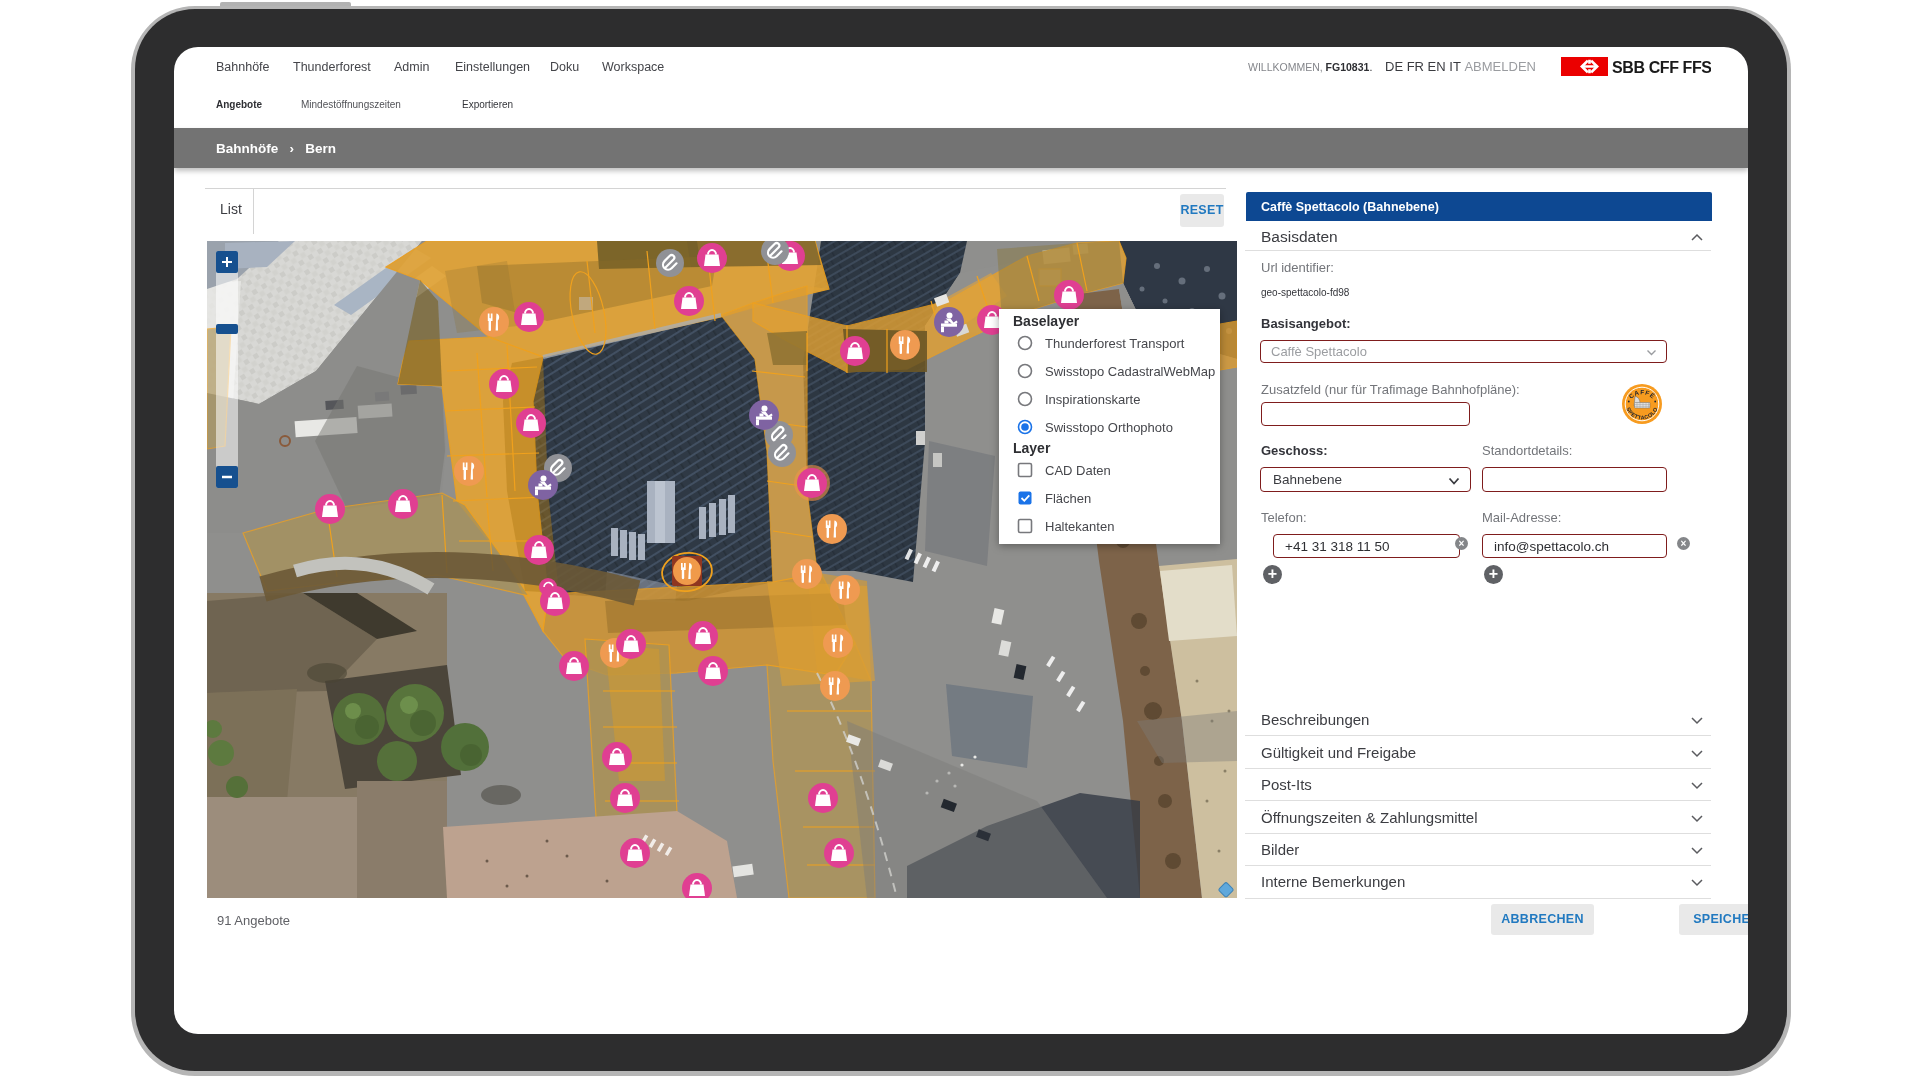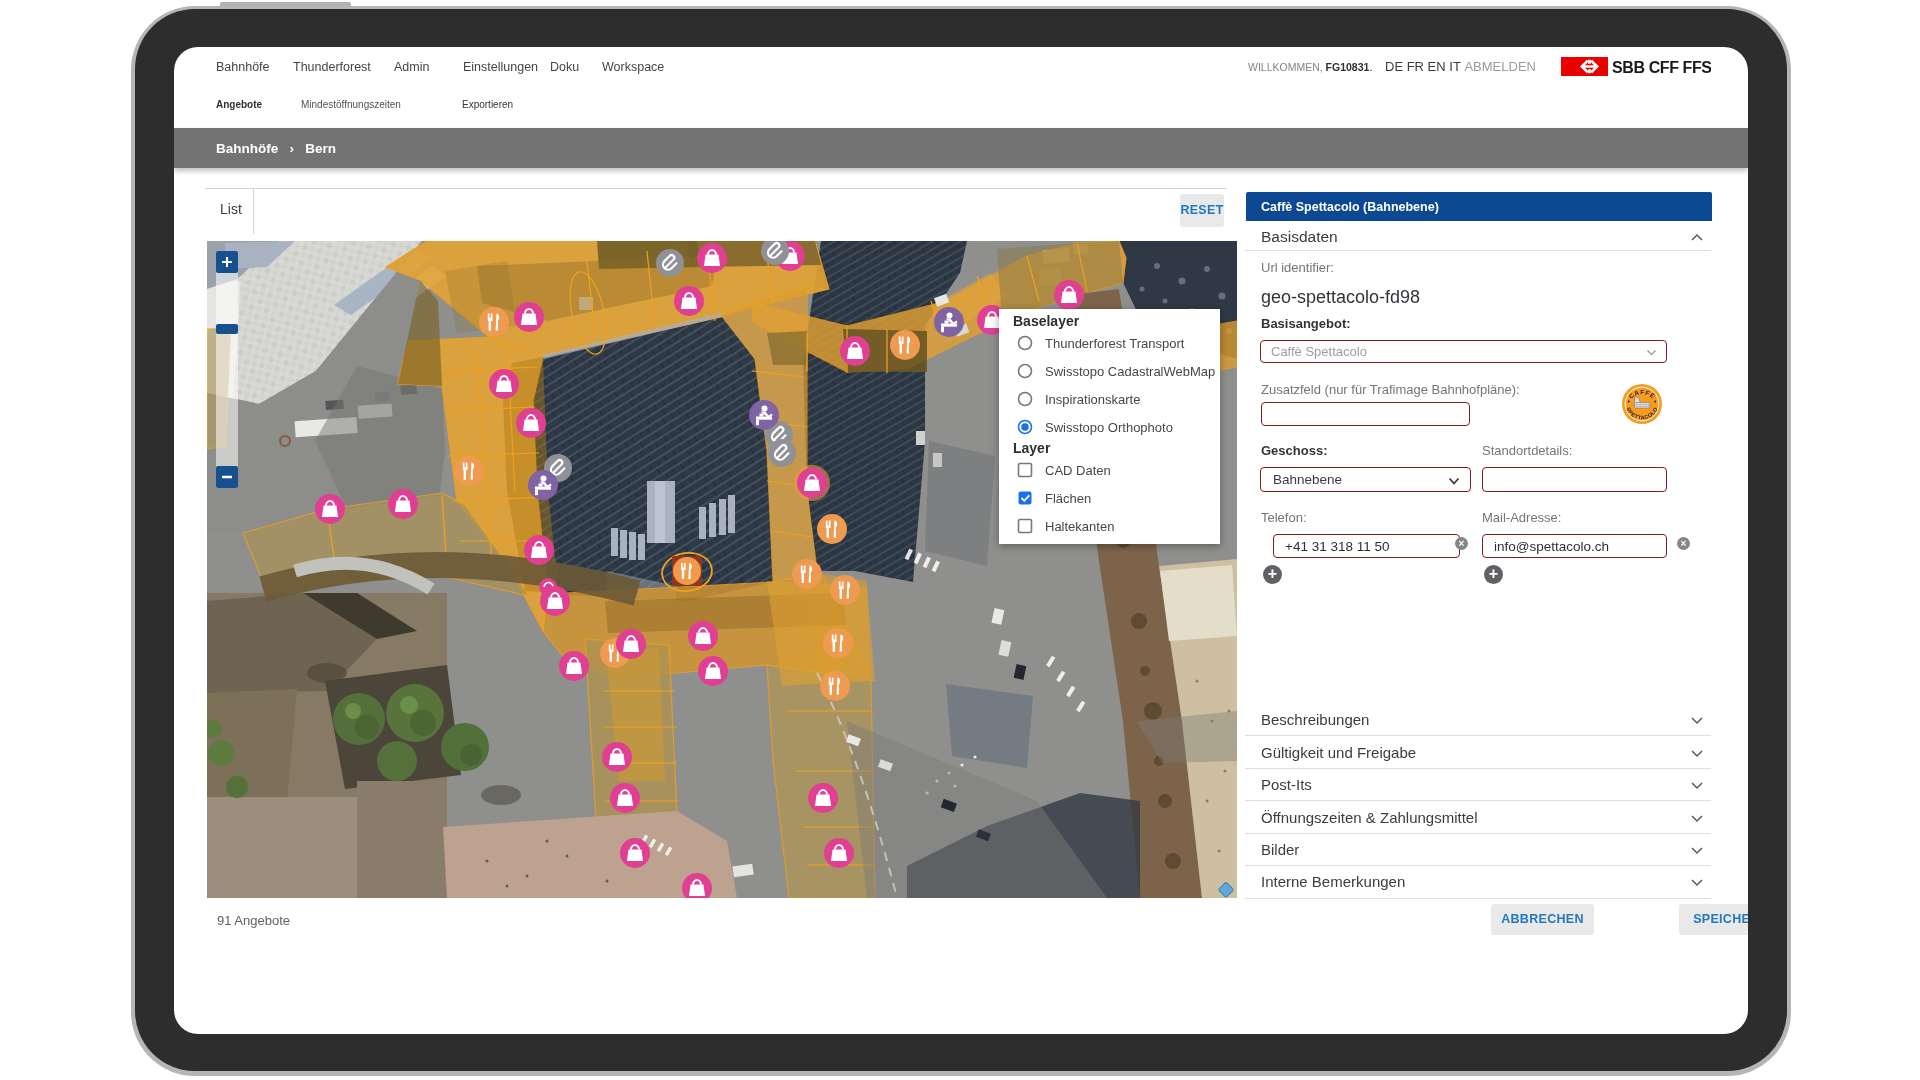--- a/index.html
+++ b/index.html
@@ -34,21 +34,21 @@
 <body>
 <div id="wrap">
   <div id="tab-top"></div>
   <div id="bezel"></div>
   <div id="frame"></div>
   <div id="screen">
 
     <span class="abs nav1" style="left:42px; top:13px;">Bahnhöfe</span>
     <span class="abs nav1" style="left:119px; top:13px;">Thunderforest</span>
     <span class="abs nav1" style="left:220px; top:13px;">Admin</span>
-    <span class="abs nav1" style="left:289px; top:13px;">Einstellungen</span>
+    <span class="abs nav1" style="left:281px; top:13px;">Einstellungen</span>
     <span class="abs nav1" style="left:376px; top:13px;">Doku</span>
     <span class="abs nav1" style="left:428px; top:13px;">Workspace</span>
     <span class="abs" style="left:1074px; top:14px; font-size:10.5px; color:#84868b;">WILLKOMMEN, <b style="color:#2e2f33;">FG10831</b><span style="color:#2e2f33;">.</span></span>
     <span class="abs" style="left:1211px; top:12px; font-size:13px; color:#3a3b40;">DE&nbsp;FR&nbsp;EN&nbsp;IT&nbsp;<span style="color:#9a9ca0;">ABMELDEN</span></span>
 
     <svg class="abs" style="left:1387px; top:10px;" width="150" height="20" viewBox="0 0 150 20">
       <rect x="0" y="0" width="47" height="19" fill="#eb0000"></rect>
       <g stroke="#fff" stroke-width="2.7" fill="none">
         <path d="M30.2,3.6 L36.1,9.5 L30.2,15.4"></path>
         <path d="M26.8,3.6 L20.9,9.5 L26.8,15.4"></path>
@@ -445,21 +445,21 @@
 
     <div id="sb-head">
         <span style="position:absolute; left:15px; top:8px;">Caffè Spettacolo (Bahnebene)</span>
       </div>
     <span class="abs" style="left:1087px; top:181px; font-size:15.5px; color:#3a3b40;">Basisdaten</span>
     <svg class="abs" style="left:1516px; top:186px;" width="14" height="9">
         <path d="M2,7 L7,2 L12,7" stroke="#5a5b5f" stroke-width="1.5" fill="none"></path>
       </svg>
     <div class="divl" style="top:203px;"></div>
     <span class="abs lbl" style="left:1087px; top:213px;">Url identifier:</span>
-    <span class="abs" style="left:1087px; top:240px; font-size:18px; color:#33343a;">geo-spettacolo-fd98</span>
+    <span class="abs" style="left:1087px; top:240px; font-size:10px; color:#33343a;">geo-spettacolo-fd98</span>
     <span class="abs lblb" style="left:1087px; top:269px;">Basisangebot:</span>
     <div class="inp" style="left:1086px; top:293px; width:407px; height:23px;">
       <span style="position:absolute; left:10px; top:3px; font-size:13px; color:#9b9da1;">Caffè Spettacolo</span>
       <svg style="position:absolute; right:9px; top:8px;" width="11" height="8">
           <path d="M1.5,1.5 L5.5,5.5 L9.5,1.5" stroke="#9a9ca0" stroke-width="1.4" fill="none"></path>
         </svg>
     </div>
     <span class="abs lbl" style="left:1087px; top:335px;">Zusatzfeld (nur für Trafimage Bahnhofpläne):</span>
     <div class="inp" style="left:1087px; top:355px; width:209px; height:24px;"></div>
 

